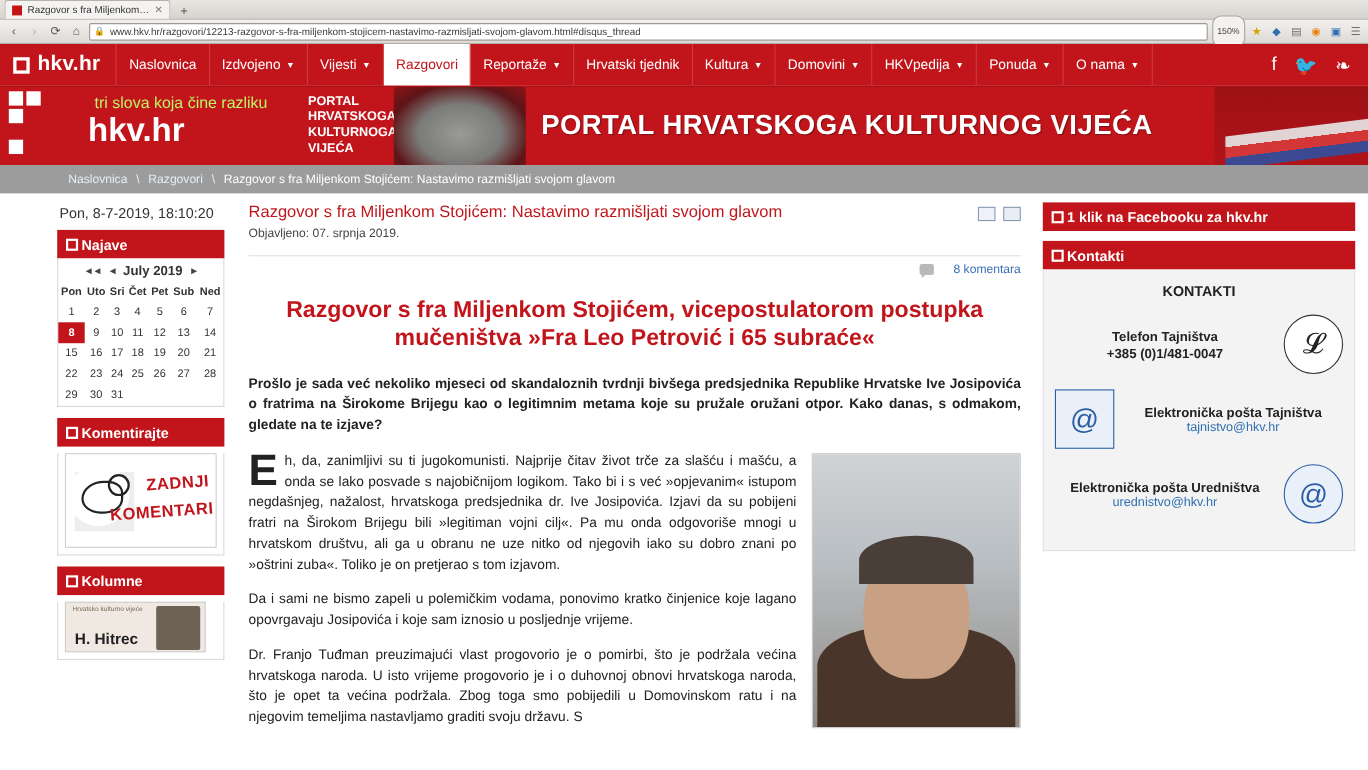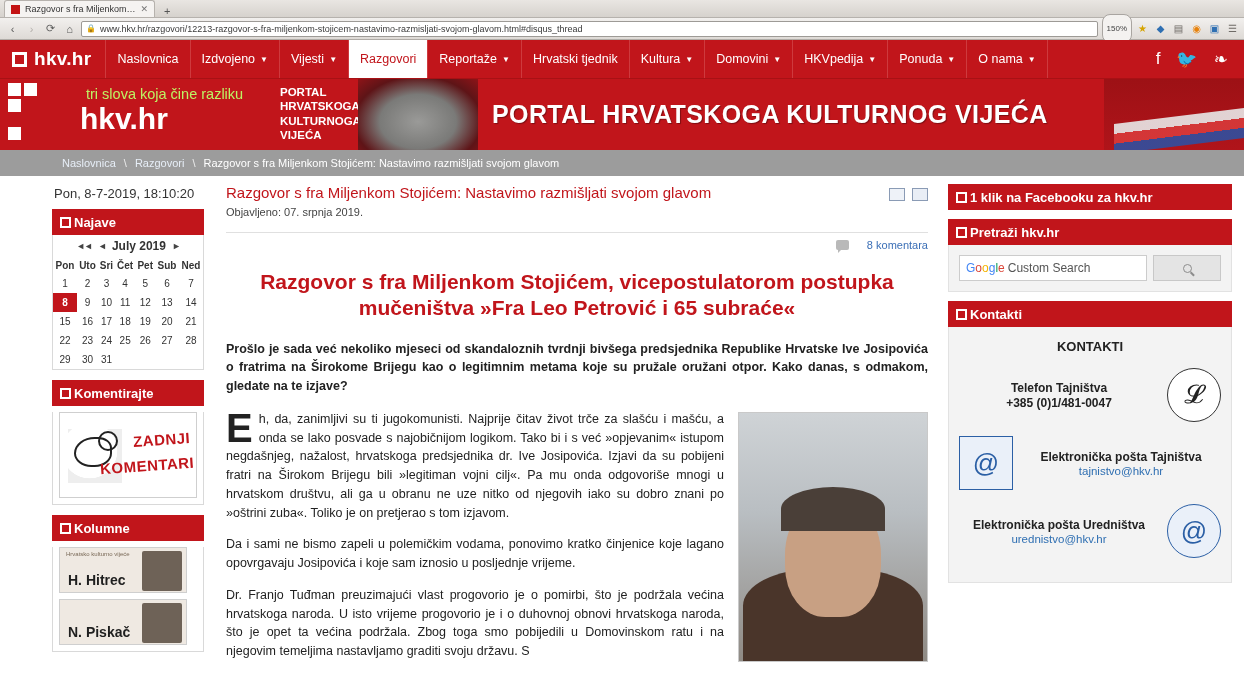--- a/index.html
+++ b/index.html
@@ -418,24 +418,20 @@
           <div class="widget-head">
             <span class="hsq"></span>
             <span>Kolumne</span>
           </div>
           <div class="widget-body" style="padding-bottom:6px;">
             <div class="kolumne-item">
               <span class="ktop">Hrvatsko kulturno vijeće</span>
               <span class="photo"></span>
               <span class="kname">H. Hitrec</span>
             </div>
-            <div class="kolumne-item">
-              <span class="photo"></span>
-              <span class="kname">N. Piskač</span>
-            </div>
           </div>
         </div>
       </div>
 
       <div class="col-mid">
         <div class="art-head">
           <div>
             <div class="art-subject">Razgovor s fra Miljenkom Stojićem: Nastavimo razmišljati svojom glavom</div>
             <div class="art-date">Objavljeno: 07. srpnja 2019.</div>
           </div>
@@ -469,37 +465,20 @@
       </div>
 
       <div class="col-right">
         <div class="rwidget">
           <div class="widget-head">
             <span class="hsq"></span>
             <span>1 klik na Facebooku za hkv.hr</span>
           </div>
         </div>
 
-        <div class="rwidget">
-          <div class="widget-head">
-            <span class="hsq"></span>
-            <span>Pretraži hkv.hr</span>
-          </div>
-          <div class="rwidget-body">
-            <div class="search-row">
-              <div class="search-input">
-                <span class="google-mark"><span class="g1">G</span><span class="g2">o</span><span class="g3">o</span><span class="g4">g</span><span class="g5">l</span><span class="g6">e</span></span>
-                <span style="color:#555;">Custom Search</span>
-              </div>
-              <div class="search-btn">
-                <span class="mag"></span>
-              </div>
-            </div>
-          </div>
-        </div>
 
         <div class="rwidget">
           <div class="widget-head">
             <span class="hsq"></span>
             <span>Kontakti</span>
           </div>
           <div class="rwidget-body">
             <div class="kontakt-title">KONTAKTI</div>
 
             <div class="kontakt-row">

